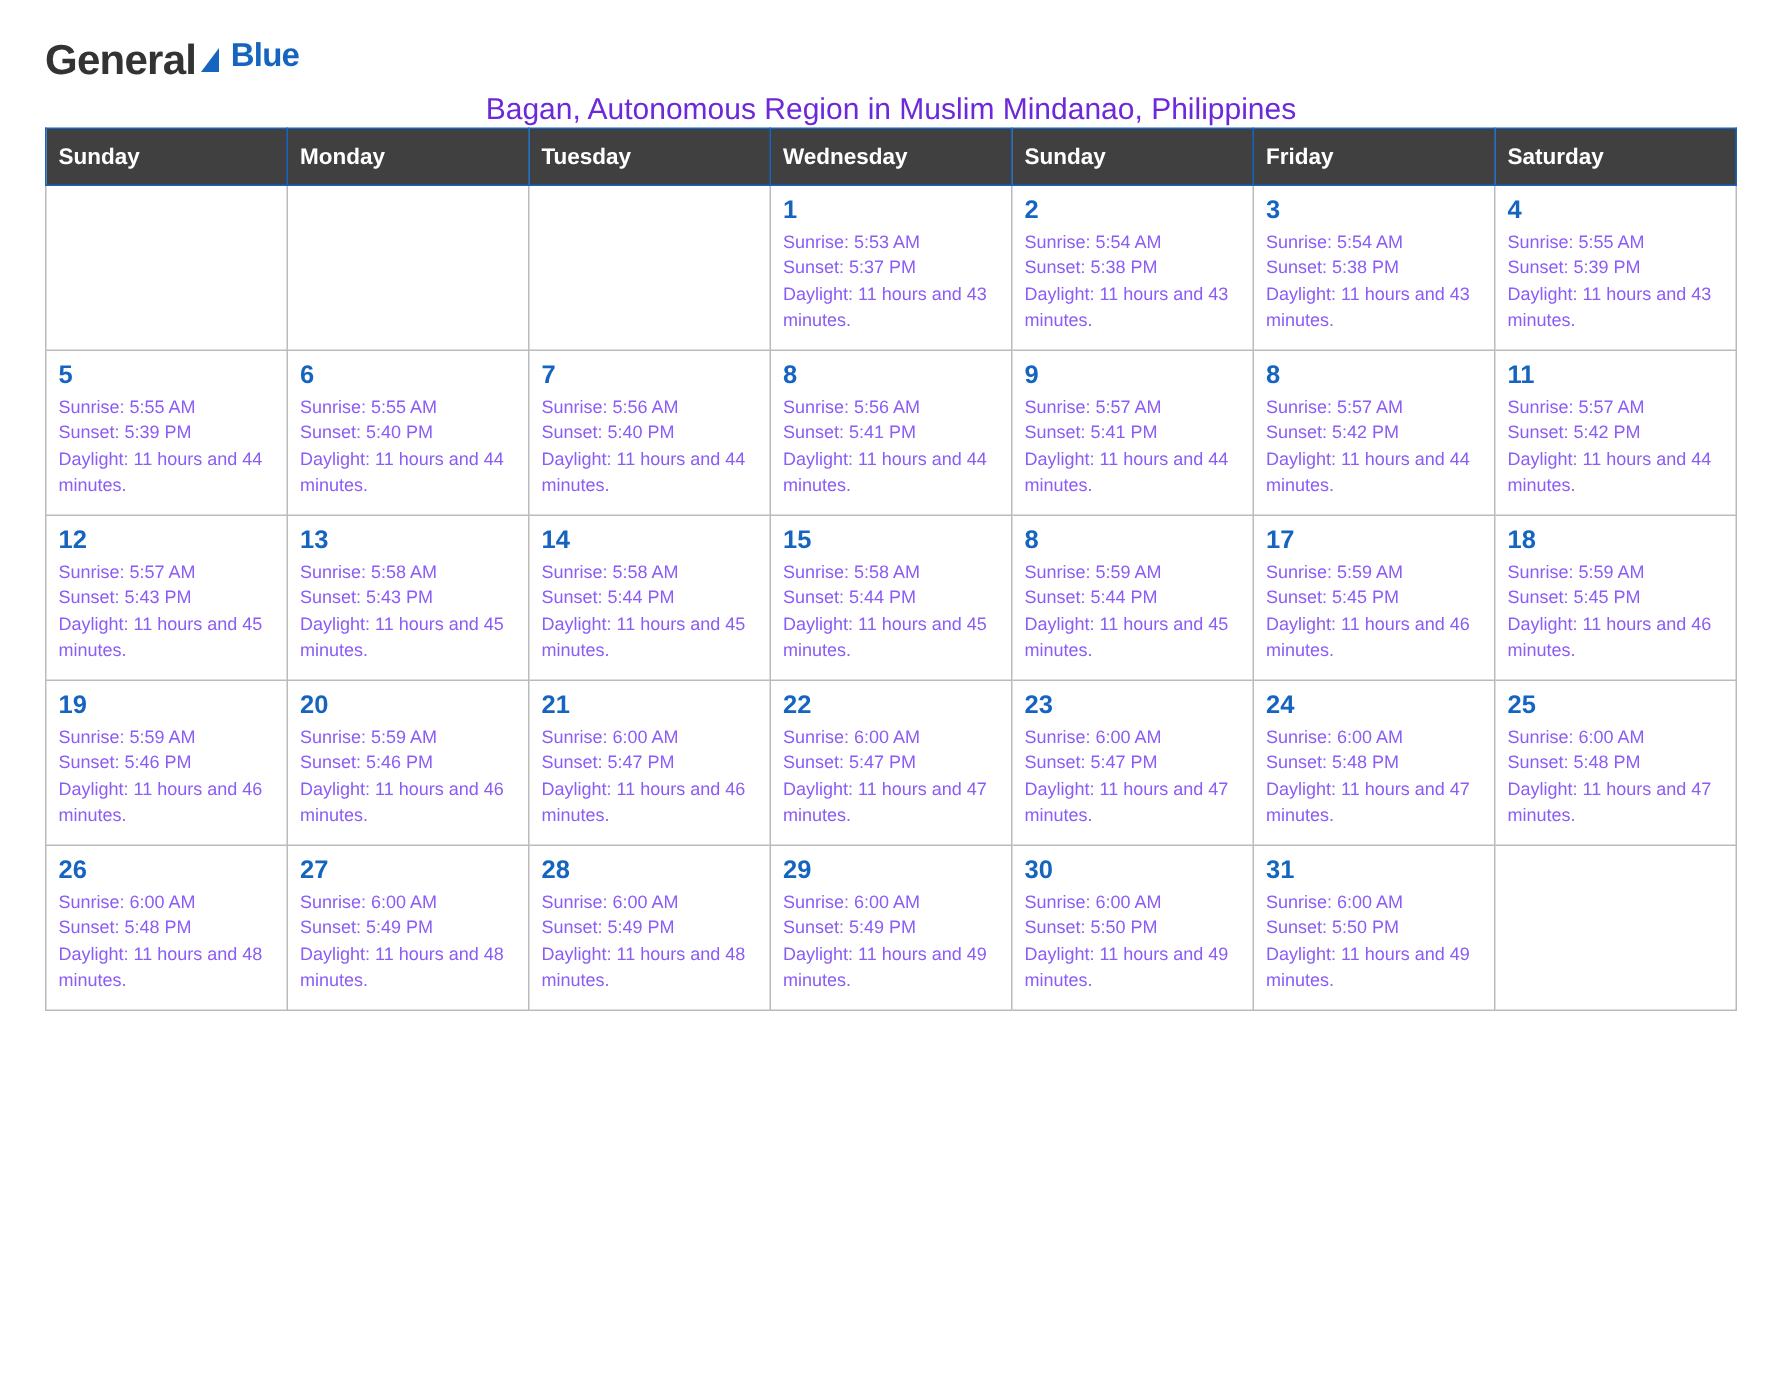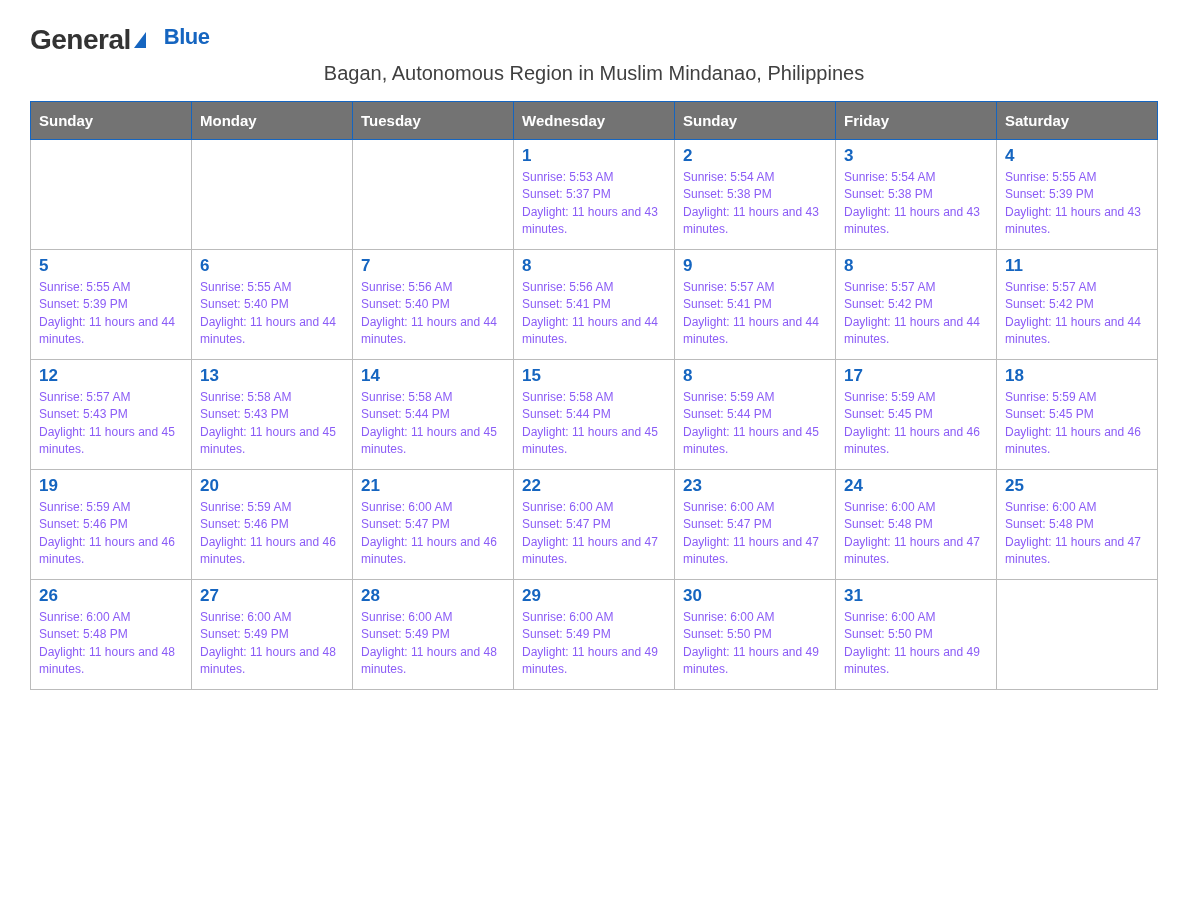--- a/index.html
+++ b/index.html
@@ -29,21 +29,21 @@
       color: #333;
       letter-spacing: -0.5px;
       line-height: 1;
     }
     .logo-text-blue {
       font-size: 22px;
       font-weight: bold;
       color: #1565c0;
       letter-spacing: -0.5px;
       line-height: 1;
-      margin-left: 18px;
+      margin-left: 8px;
     }
     .logo-icon {
       width: 0;
       height: 0;
       border-left: 12px solid transparent;
       border-bottom: 16px solid #1565c0;
       display: inline-block;
       margin-left: 3px;
       vertical-align: middle;
     }
@@ -53,31 +53,30 @@
     }
     .page-title {
       font-size: 52px;
       font-weight: bold;
       color: #333;
       text-align: right;
       line-height: 1.1;
     }
     .subtitle {
       font-size: 20px;
-      color: #404040;
+      color: #6d28d9;
       text-align: center;
-      margin-bottom: 16px;
     }
     table {
       width: 100%;
       border-collapse: collapse;
       table-layout: fixed;
     }
     thead tr {
-      background-color: #737373;
+      background-color: #404040;
     }
     thead th {
       color: #fff;
       font-size: 15px;
       font-weight: bold;
       padding: 10px 8px;
       text-align: left;
       border: 1px solid #1565c0;
     }
     tbody td {

